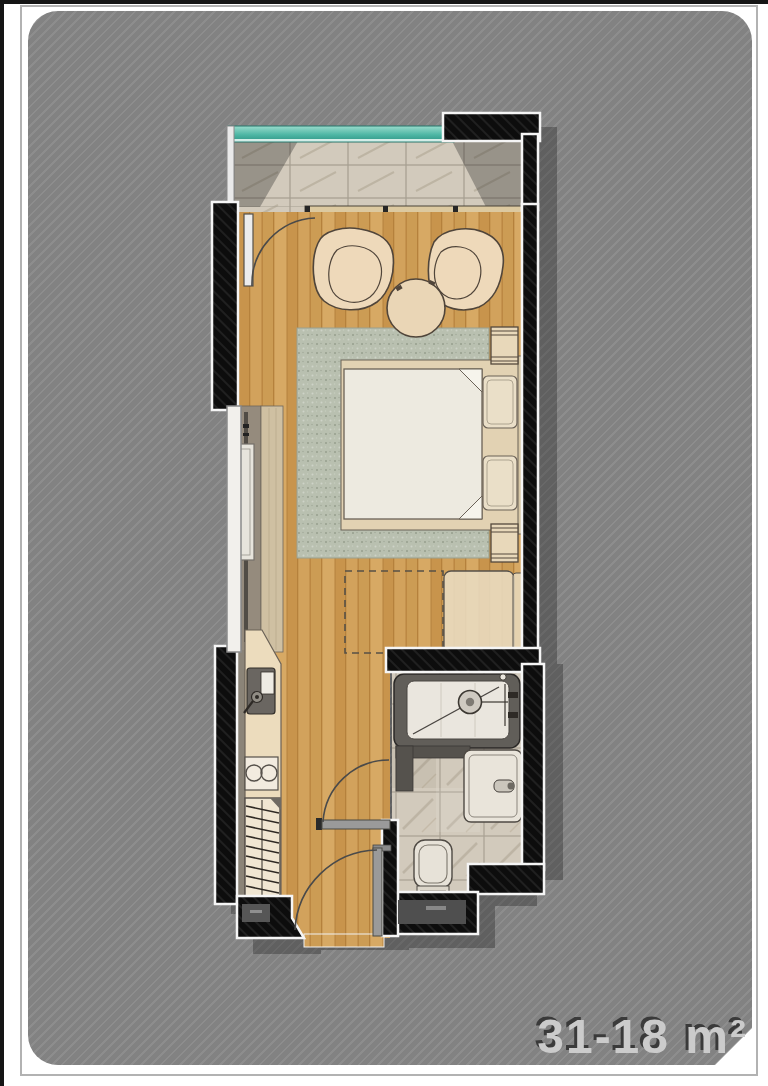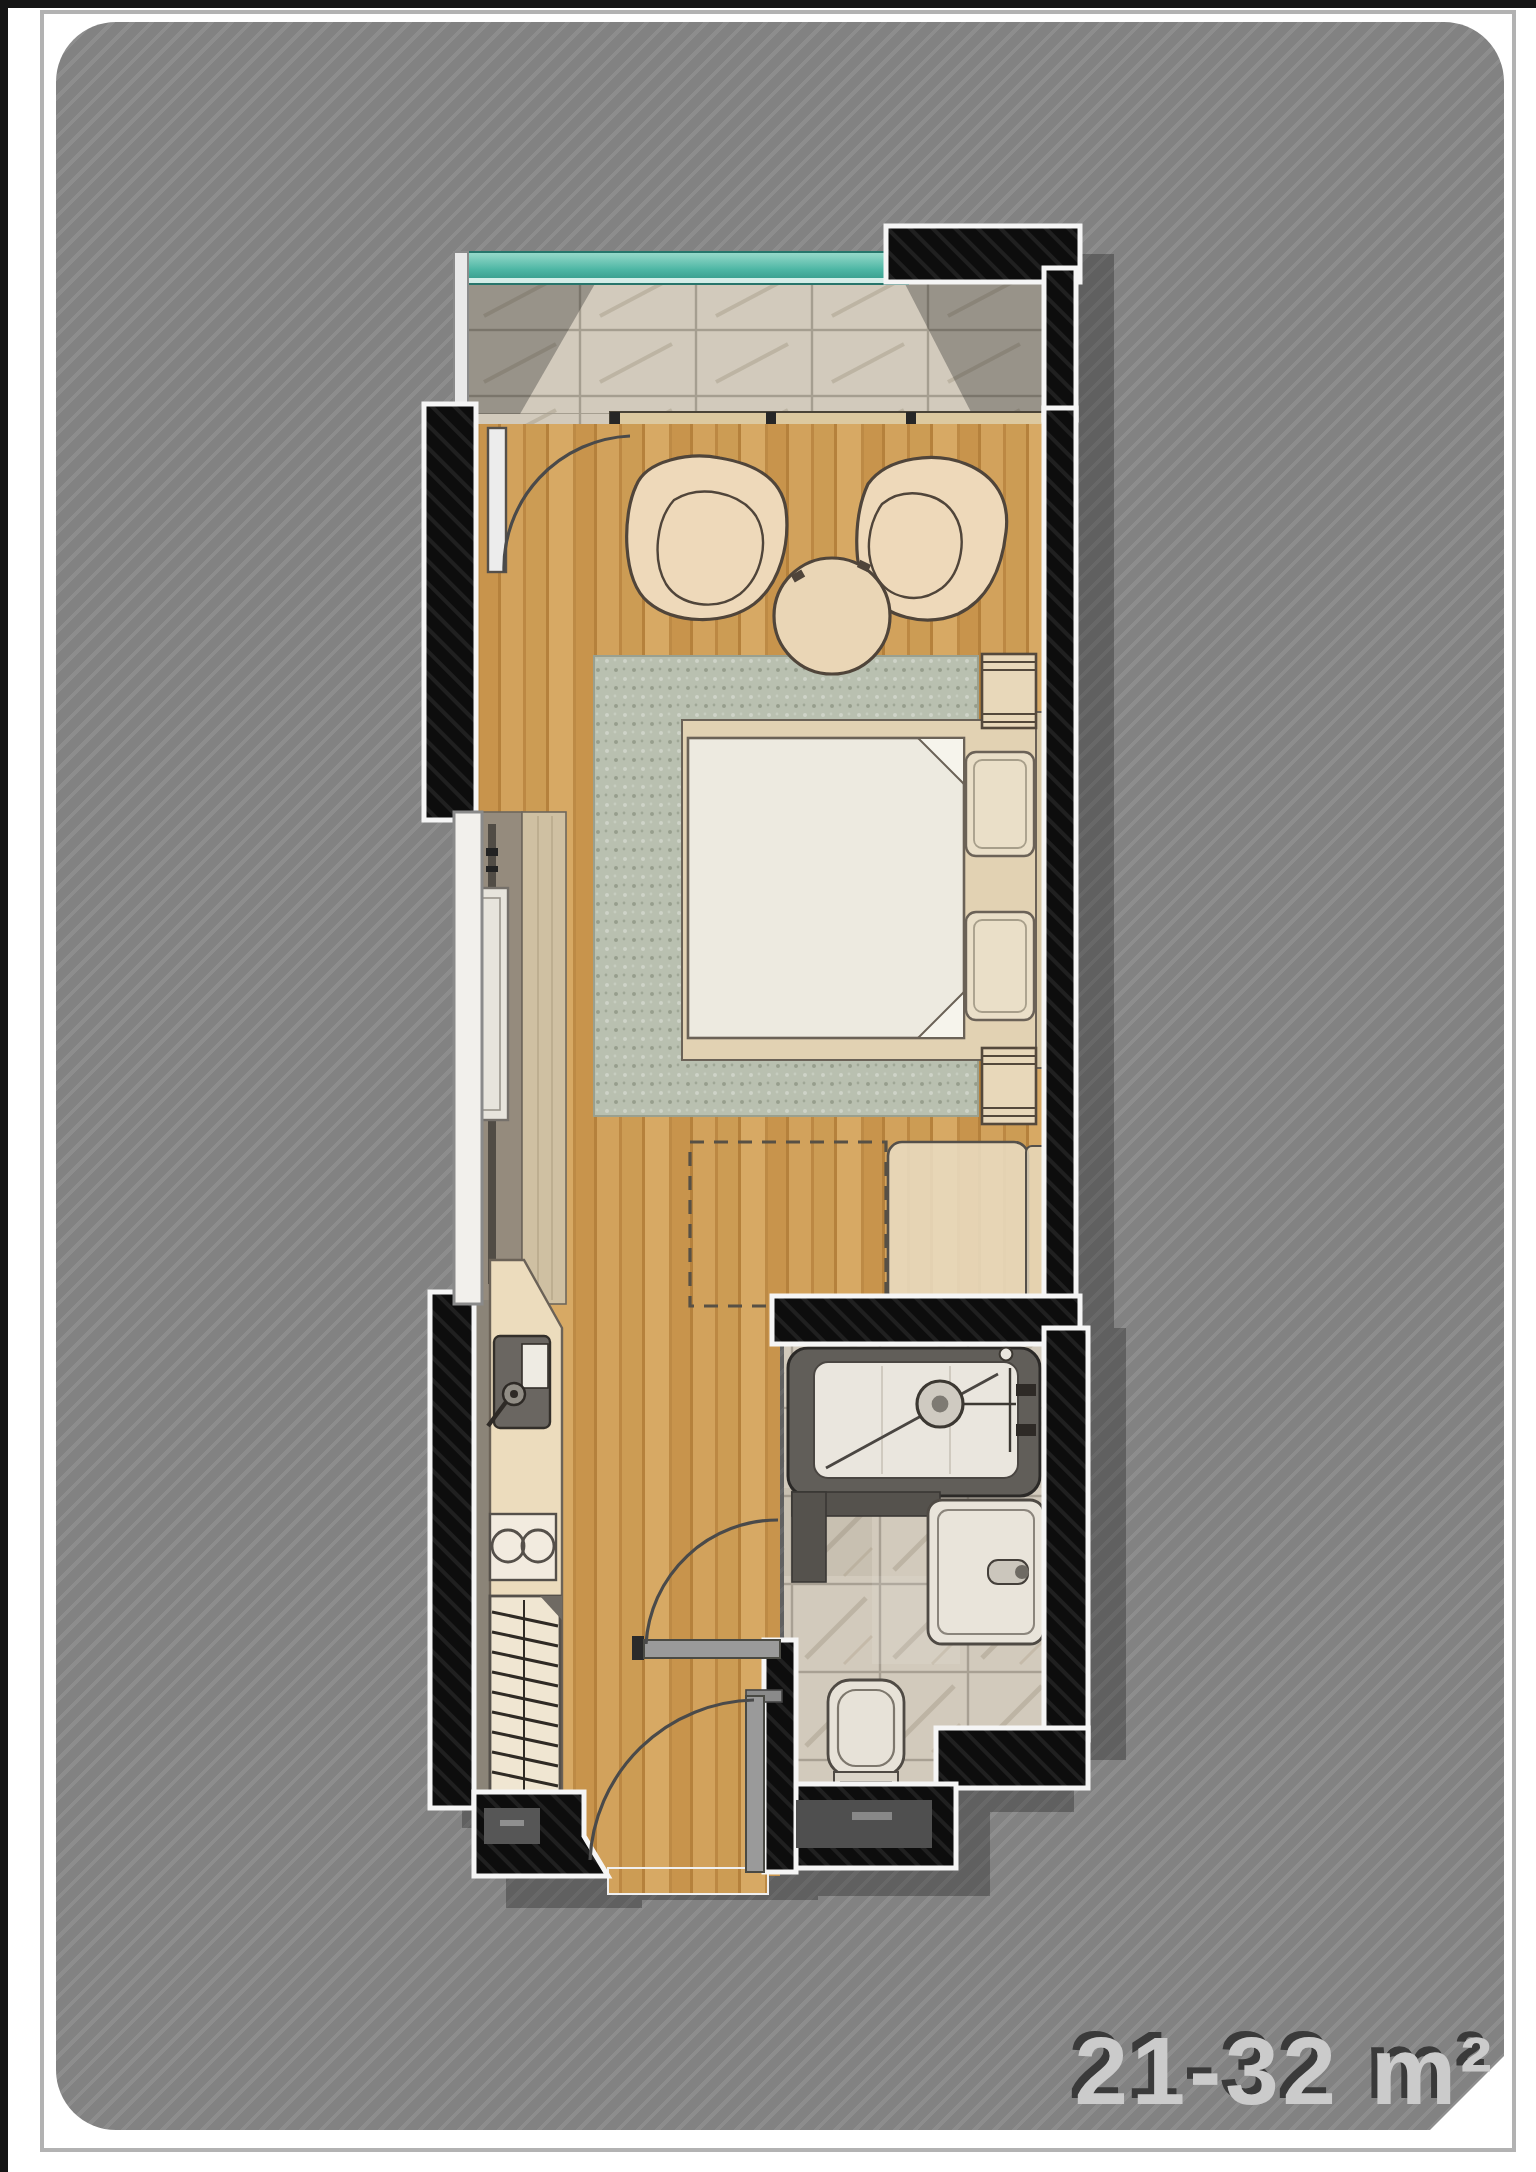--- a/index.html
+++ b/index.html
@@ -277,13 +277,13 @@
     <path d="M323,822 A66,66 0 0 1 389,760" fill="none" stroke="#4a4a4a" stroke-width="1.6"></path>
   </g>
   <g>
     <rect x="373" y="845" width="18" height="6" fill="#8a8a8a" stroke="#444444" stroke-width="0.8"></rect>
     <rect x="373" y="848" width="9" height="88" fill="#9a9a9a" stroke="#4a4a44" stroke-width="1"></rect>
     <path d="M377,850 A84,84 0 0 0 295,930" fill="none" stroke="#4a4a4a" stroke-width="1.6"></path>
   </g>
 </svg>
 
 <div class="page-curl"></div>
-<div class="area-label">21-32 m²</div>
+<div class="area-label">31-18 m²</div>
 
 </body></html>

